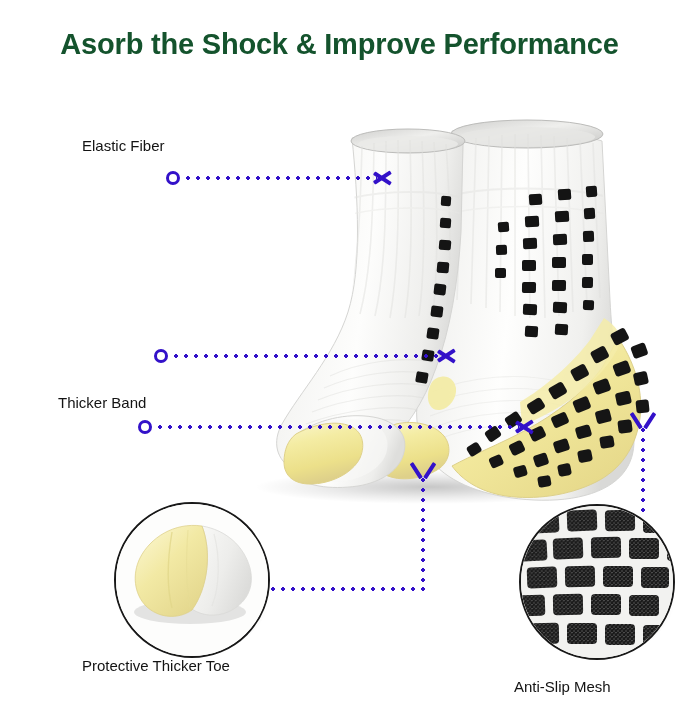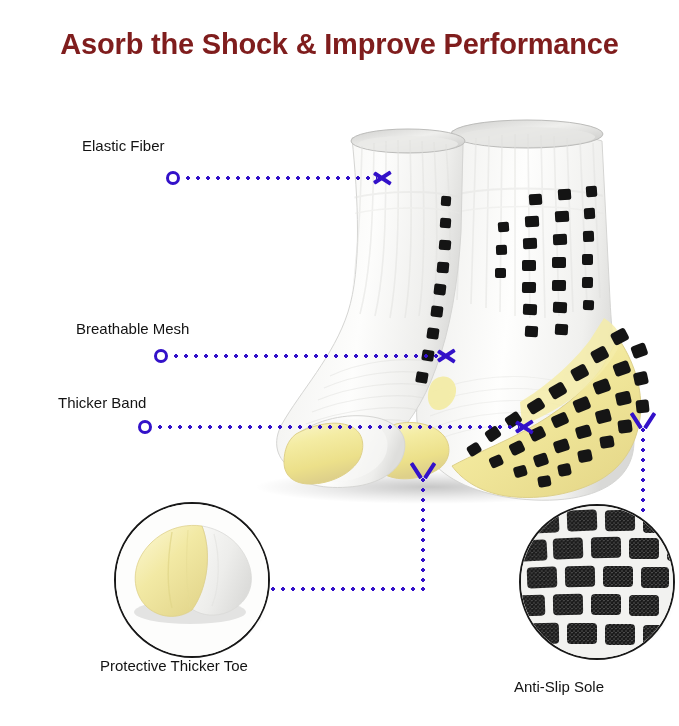--- a/index.html
+++ b/index.html
@@ -20,21 +20,21 @@
 
   
   #title {
     position: absolute;
     left: 0;
     top: 28px;
     width: 679px;
     text-align: center;
     font-size: 29px;
     font-weight: bold;
-    color: #7f1d1d;
+    color: #14532d;
     letter-spacing: -0.2px;
     white-space: nowrap;
   }
 
   
   .callout-label {
     position: absolute;
     font-size: 15px;
     color: #131313;
     white-space: nowrap;
@@ -369,21 +369,20 @@
     </g>
   </svg>
 
   <div class="callout-label" style="left:82px; top:137px;">Elastic Fiber</div>
   <div class="leader" style="left:166px; top:171px; width:226px;">
     <span class="ring"></span>
     <span class="dots" style="left:17px; width:194px;"></span>
     <span class="arrow-r" style="left:208px;"></span>
   </div>
 
-  <div class="callout-label" style="left:76px; top:320px;">Breathable Mesh</div>
   <div class="leader" style="left:154px; top:349px; width:302px;">
     <span class="ring"></span>
     <span class="dots" style="left:17px; width:270px;"></span>
     <span class="arrow-r" style="left:284px;"></span>
   </div>
 
   <div class="callout-label" style="left:58px; top:394px;">Thicker Band</div>
   <div class="leader" style="left:138px; top:420px; width:396px;">
     <span class="ring"></span>
     <span class="dots" style="left:17px; width:364px;"></span>
@@ -412,21 +411,21 @@
                C100,113 86,112 76,105 C92,82 96,48 86,22 Z" fill="url(#zToeW)" stroke="#d9d9d7" stroke-width="0.8"></path>
 
       <path d="M86,22 C96,48 92,84 76,106 C62,116 42,114 30,102
                C18,90 16,70 24,54 C34,34 58,18 86,22 Z" fill="url(#zToeY)" stroke="#ded189" stroke-width="0.8"></path>
 
       <path d="M56,28 C52,52 50,80 56,104" stroke="#e0d588" stroke-width="1.4" fill="none" opacity="0.75"></path>
       <path d="M72,26 C70,52 70,82 74,104" stroke="#e6dc95" stroke-width="1.2" fill="none" opacity="0.6"></path>
       <path d="M98,30 C104,52 104,82 96,102" stroke="#e3e3e0" stroke-width="1.2" fill="none" opacity="0.7"></path>
     </svg>
   </div>
-  <div class="callout-label" style="left:100px; top:657px;">Protective Thicker Toe</div>
+  <div class="callout-label" style="left:82px; top:657px;">Protective Thicker Toe</div>
 
   <div class="hline" style="left:268px; top:587px; width:157px;"></div>
   <div class="vline" style="left:421px; top:475px; height:114px;"></div>
   <div class="arrow-up" style="left:412px; top:462px;"></div>
 
   <div class="detail-shadow" style="left:517px; top:508px; width:162px; height:150px;"></div>
   <div class="detail-circle" style="left:519px; top:504px; width:152px; height:152px;">
     <svg width="152" height="152" viewBox="0 0 152 152" aria-hidden="true">
       <defs>
         <pattern id="grit" width="4" height="4" patternUnits="userSpaceOnUse">
@@ -460,18 +459,18 @@
         <rect x="70" y="88" width="30" height="21" rx="4"></rect>
         <rect x="108" y="89" width="30" height="21" rx="4"></rect>
 
         <rect x="8" y="117" width="30" height="21" rx="4" transform="rotate(-1 23 127)"></rect>
         <rect x="46" y="117" width="30" height="21" rx="4"></rect>
         <rect x="84" y="118" width="30" height="21" rx="4"></rect>
         <rect x="122" y="119" width="26" height="21" rx="4"></rect>
       </g>
     </svg>
   </div>
-  <div class="callout-label" style="left:514px; top:678px;">Anti-Slip Sole</div>
+  <div class="callout-label" style="left:514px; top:678px;">Anti-Slip Mesh</div>
 
   <div class="vline" style="left:641px; top:425px; height:92px;"></div>
   <div class="arrow-up" style="left:632px; top:412px;"></div>
 
 </div>
 
 </body></html>

